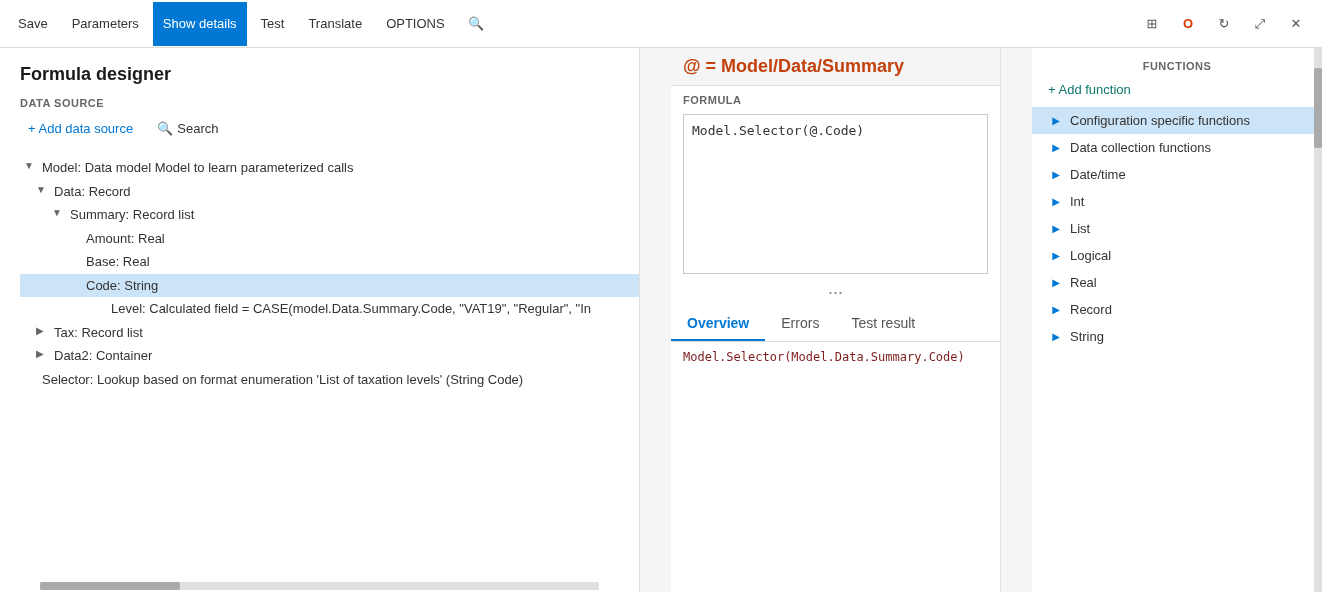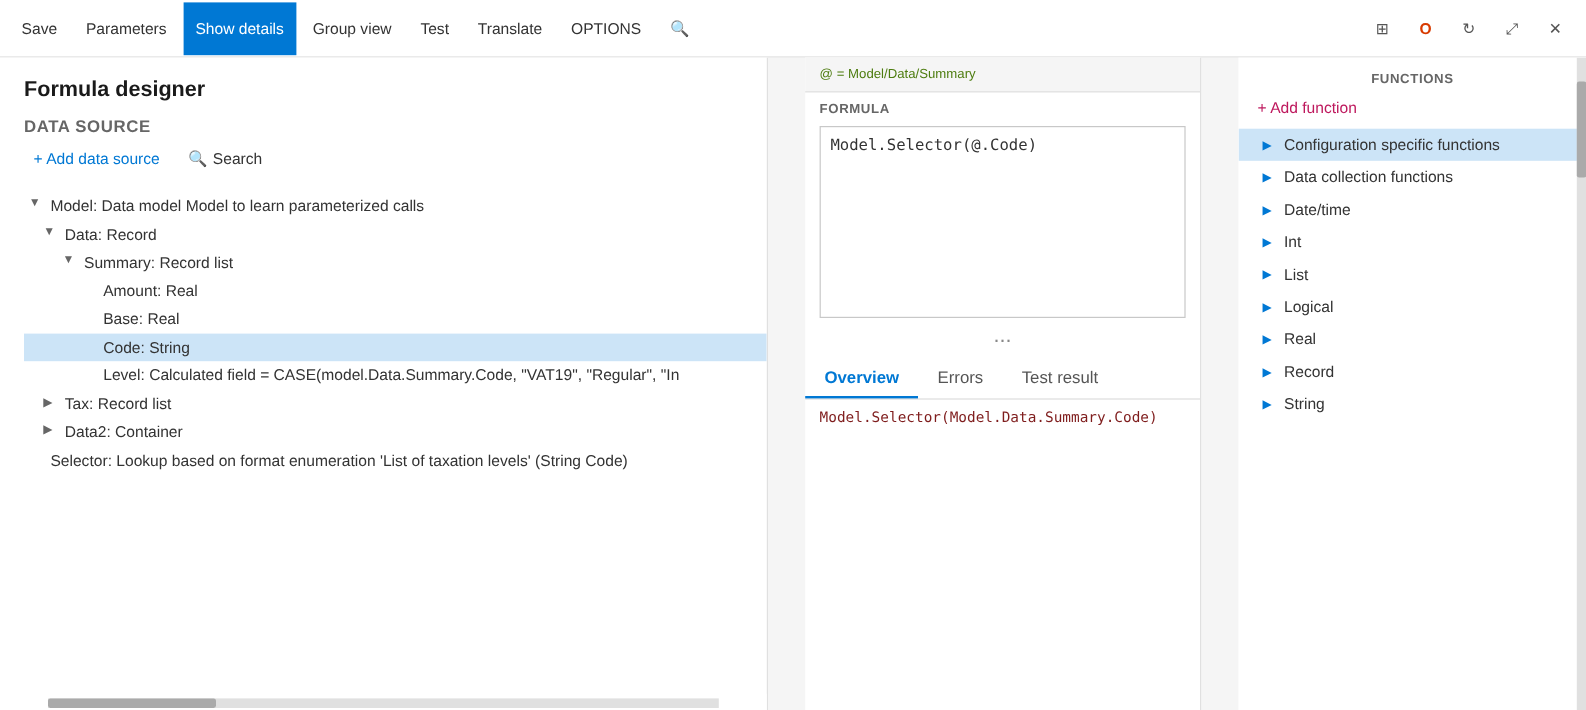--- a/index.html
+++ b/index.html
@@ -25,21 +25,21 @@
       display: flex; height: calc(592px - 44px); background: #f5f5f5; gap: 31px;
     }
 
     
     .left-panel {
       width: 640px; background: #fff; border-right: 1px solid #e0e0e0;
       display: flex; flex-direction: column; overflow: hidden;
     }
     .panel-header { padding: 16px 20px 8px 20px; }
     .panel-title { font-size: 18px; font-weight: 600; color: #1a1a1a; margin-bottom: 12px; }
-    .section-label { font-size: 14px; font-weight: 600; color: #666; text-transform: uppercase; letter-spacing: 0.5px; margin-bottom: 8px; }
+    .section-label { font-size: 11px; font-weight: 600; color: #666; text-transform: uppercase; letter-spacing: 0.5px; margin-bottom: 8px; }
     .toolbar-row { display: flex; align-items: flex-start; gap: 8px; margin-bottom: 8px; }
     .toolbar-btn {
       display: flex; align-items: center; gap: 4px; padding: 4px 8px;
       font-size: 13px; color: #0078d4; cursor: pointer; background: transparent; border: none;
     }
     .search-btn { display: flex; align-items: center; gap: 4px; color: #333; }
 
     
     .tree-container { overflow-y: auto; flex: 1; padding: 0 0 8px 20px; }
     .tree-item { display: flex; align-items: flex-start; padding: 2px 4px; cursor: pointer; user-select: none; }
@@ -50,21 +50,21 @@
     .indent-2 { padding-left: 32px; }
     .indent-3 { padding-left: 48px; }
 
     
     .middle-panel {
       width: 330px; border-right: 1px solid #e0e0e0; background: #fff;
       display: flex; flex-direction: column;
     }
     .formula-path-bar {
       background: #f5f5f5; border-bottom: 1px solid #e0e0e0;
-      padding: 8px 12px; font-size: 11px; color: #4d7c0f; font-weight: 400;
+      padding: 8px 12px; font-size: 18px; color: #c2410c; font-weight: 700;
     }
     .formula-section { padding: 8px 12px 4px; }
     .formula-label { font-size: 11px; font-weight: 600; color: #666; text-transform: uppercase; letter-spacing: 0.5px; margin-bottom: 4px; }
     .formula-editor {
       margin: 0 12px; border: 1px solid #c8c8c8; min-height: 160px; padding: 8px;
       font-size: 13px; font-family: Consolas, monospace; color: #333; background: #fff;
       overflow-y: auto;
     }
     .formula-more { text-align: center; color: #888; padding: 4px; font-size: 18px; }
     .formula-tabs { display: flex; border-bottom: 1px solid #ddd; margin-top: 4px; }
@@ -74,21 +74,21 @@
     }
     .formula-tab.active { color: #0078d4; border-bottom-color: #0078d4; font-weight: 600; }
     .formula-output { padding: 8px 12px; font-size: 12px; font-family: Consolas, monospace; color: #7f1d1d; flex: 1; }
 
     
     .right-panel {
       flex: 1; background: #fff; display: flex; flex-direction: column; overflow: hidden;
     }
     .right-header { padding: 12px 16px 8px; }
     .functions-label { font-size: 11px; font-weight: 600; color: #666; text-transform: uppercase; letter-spacing: 0.5px; margin-bottom: 8px; }
-    .add-fn-btn { display: flex; align-items: center; gap: 4px; color: #be185d; cursor: pointer; font-size: 13px; padding: 2px 0; }
+    .add-fn-btn { display: flex; align-items: center; gap: 4px; color: #0f766e; cursor: pointer; font-size: 13px; padding: 2px 0; }
     .functions-list { overflow-y: auto; flex: 1; }
     .fn-item {
       display: flex; align-items: center; padding: 6px 16px; cursor: pointer; font-size: 13px; color: #333;
     }
     .fn-item.selected { background: #cce4f7; }
     .fn-chevron { width: 16px; color: #0078d4; font-size: 10px; margin-right: 6px; }
 
     
     .bottom-scrollbar {
       height: 8px; background: #e0e0e0; margin: 0 20px;
@@ -98,21 +98,20 @@
     }
   </style>
 </head>
 <body>
 
 <div class="title-bar">
   <div class="title-bar-left">
     <button class="title-bar-btn">Save</button>
     <button class="title-bar-btn">Parameters</button>
     <button class="title-bar-btn active">Show details</button>
-    <button class="title-bar-btn">Group view</button>
     <button class="title-bar-btn">Test</button>
     <button class="title-bar-btn">Translate</button>
     <button class="title-bar-btn">OPTIONS</button>
     <button class="title-bar-btn">
       <span>🔍</span>
     </button>
   </div>
   <div class="title-bar-right">
     <div class="title-bar-icon">⊞</div>
     <div class="title-bar-icon" style="font-weight:bold;color:#d83b01;">O</div>
@@ -162,21 +161,21 @@
       <div class="tree-item indent-3">
         <span class="tree-expand" style="visibility:hidden;">▶</span>
         <span class="tree-text">Base: Real</span>
       </div>
 
       <div class="tree-item indent-3 selected">
         <span class="tree-expand" style="visibility:hidden;">▶</span>
         <span class="tree-text">Code: String</span>
       </div>
 
-      <div class="tree-item indent-3" style="max-width:600px;overflow:hidden;">
+      <div class="tree-item indent-3" style="max-width:600px;overflow:hidden;justify-content:center;">
         <span class="tree-expand" style="visibility:hidden;">▶</span>
         <span class="tree-text" style="white-space:nowrap;overflow:hidden;text-overflow:ellipsis;max-width:520px;">Level: Calculated field = CASE(model.Data.Summary.Code, "VAT19", "Regular", "In</span>
       </div>
 
 
       <div class="tree-item indent-1">
         <span class="tree-expand">▶</span>
         <span class="tree-text">Tax: Record list</span>
       </div>
 

